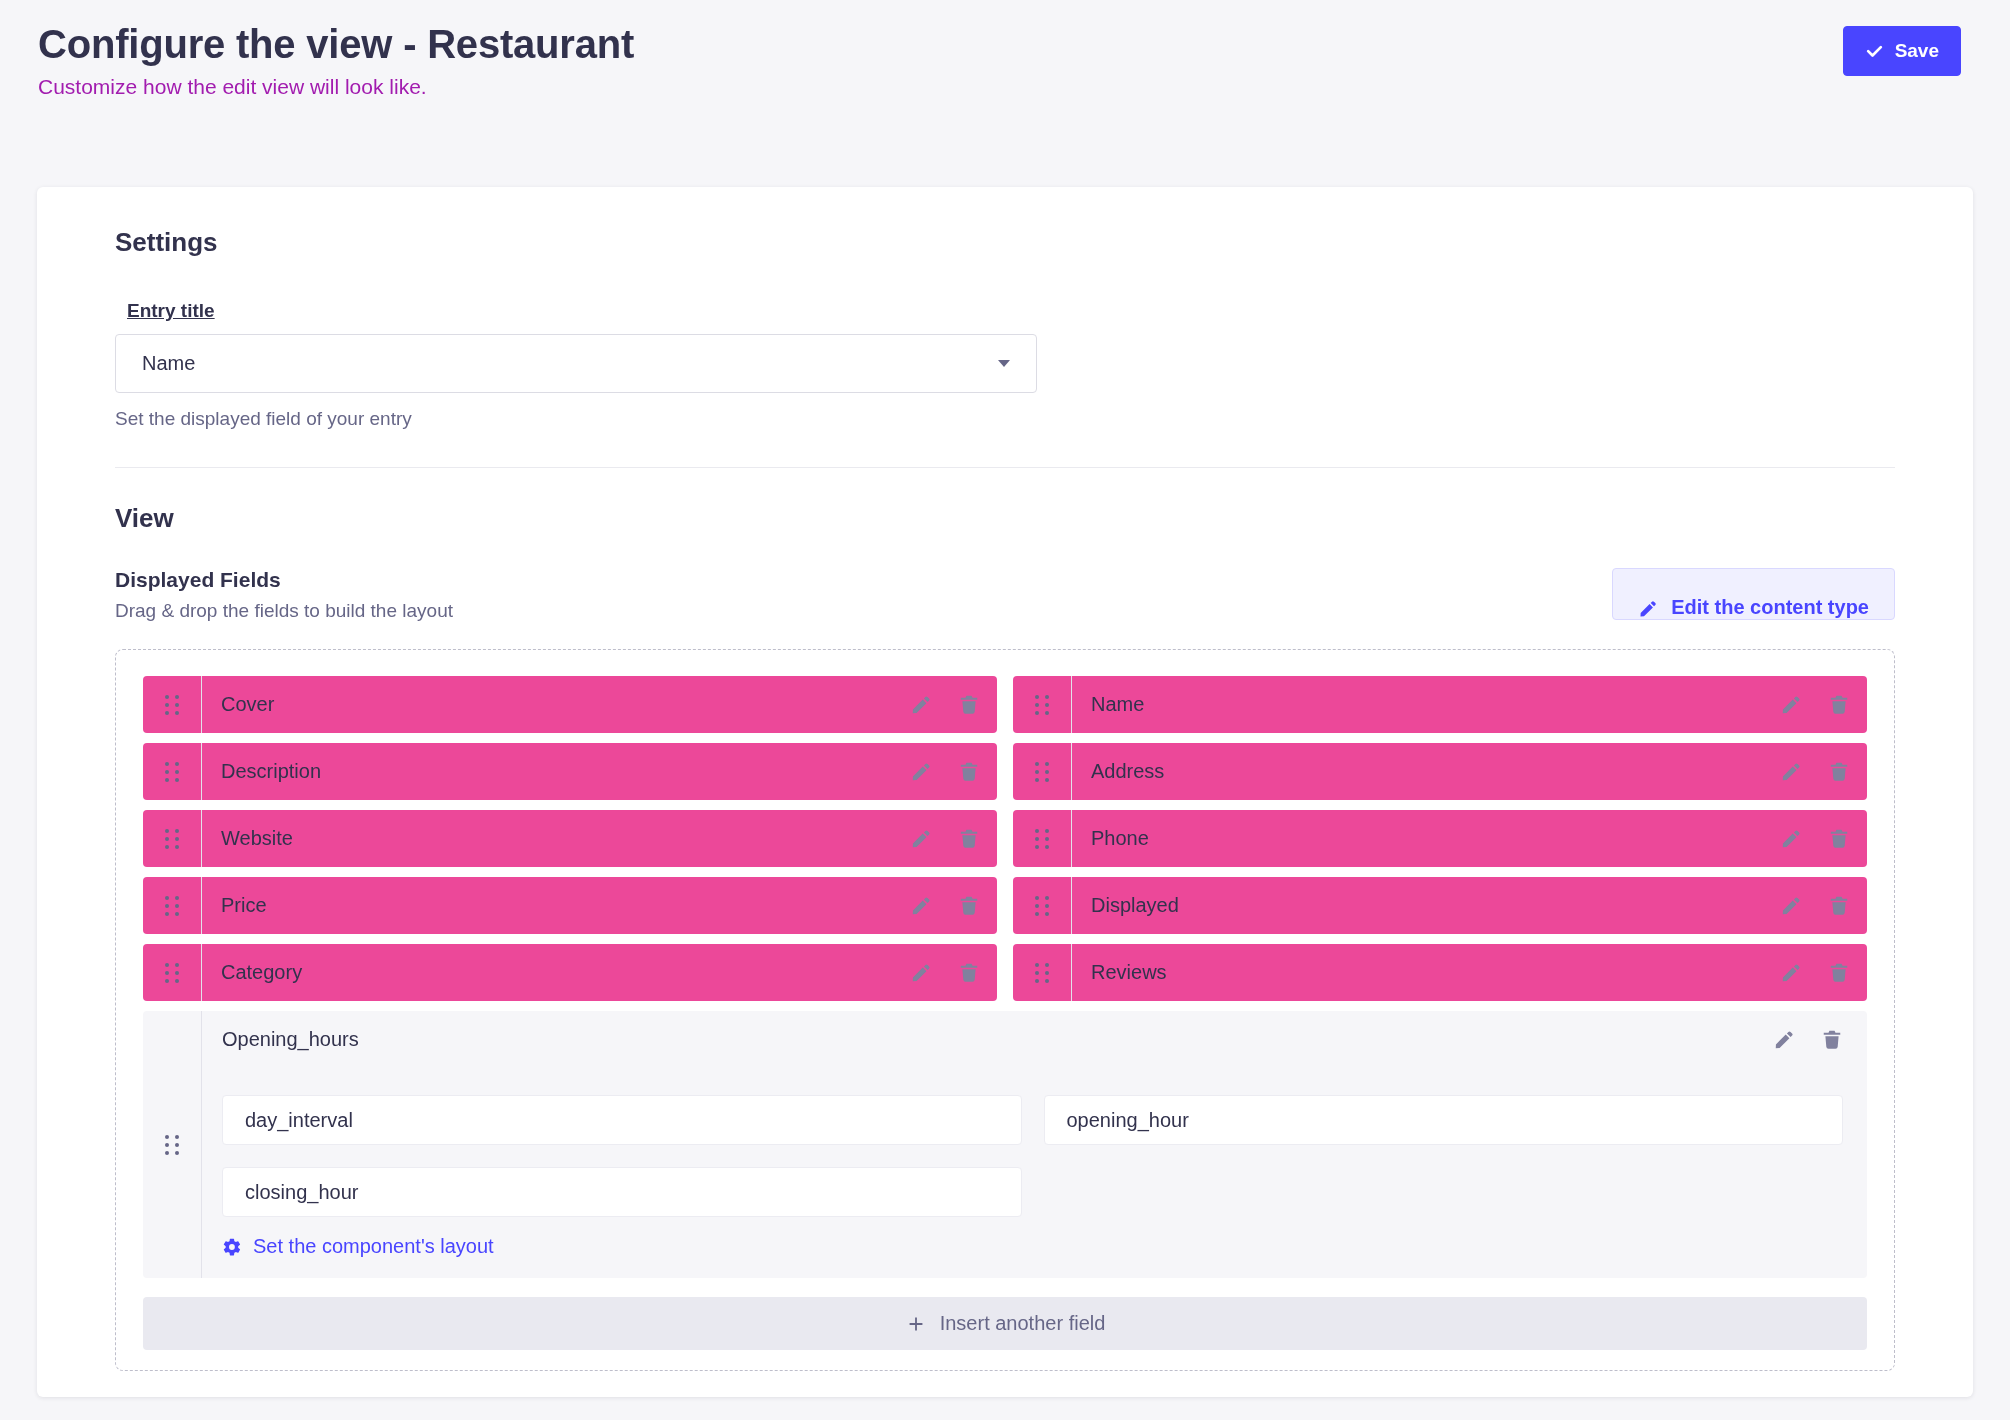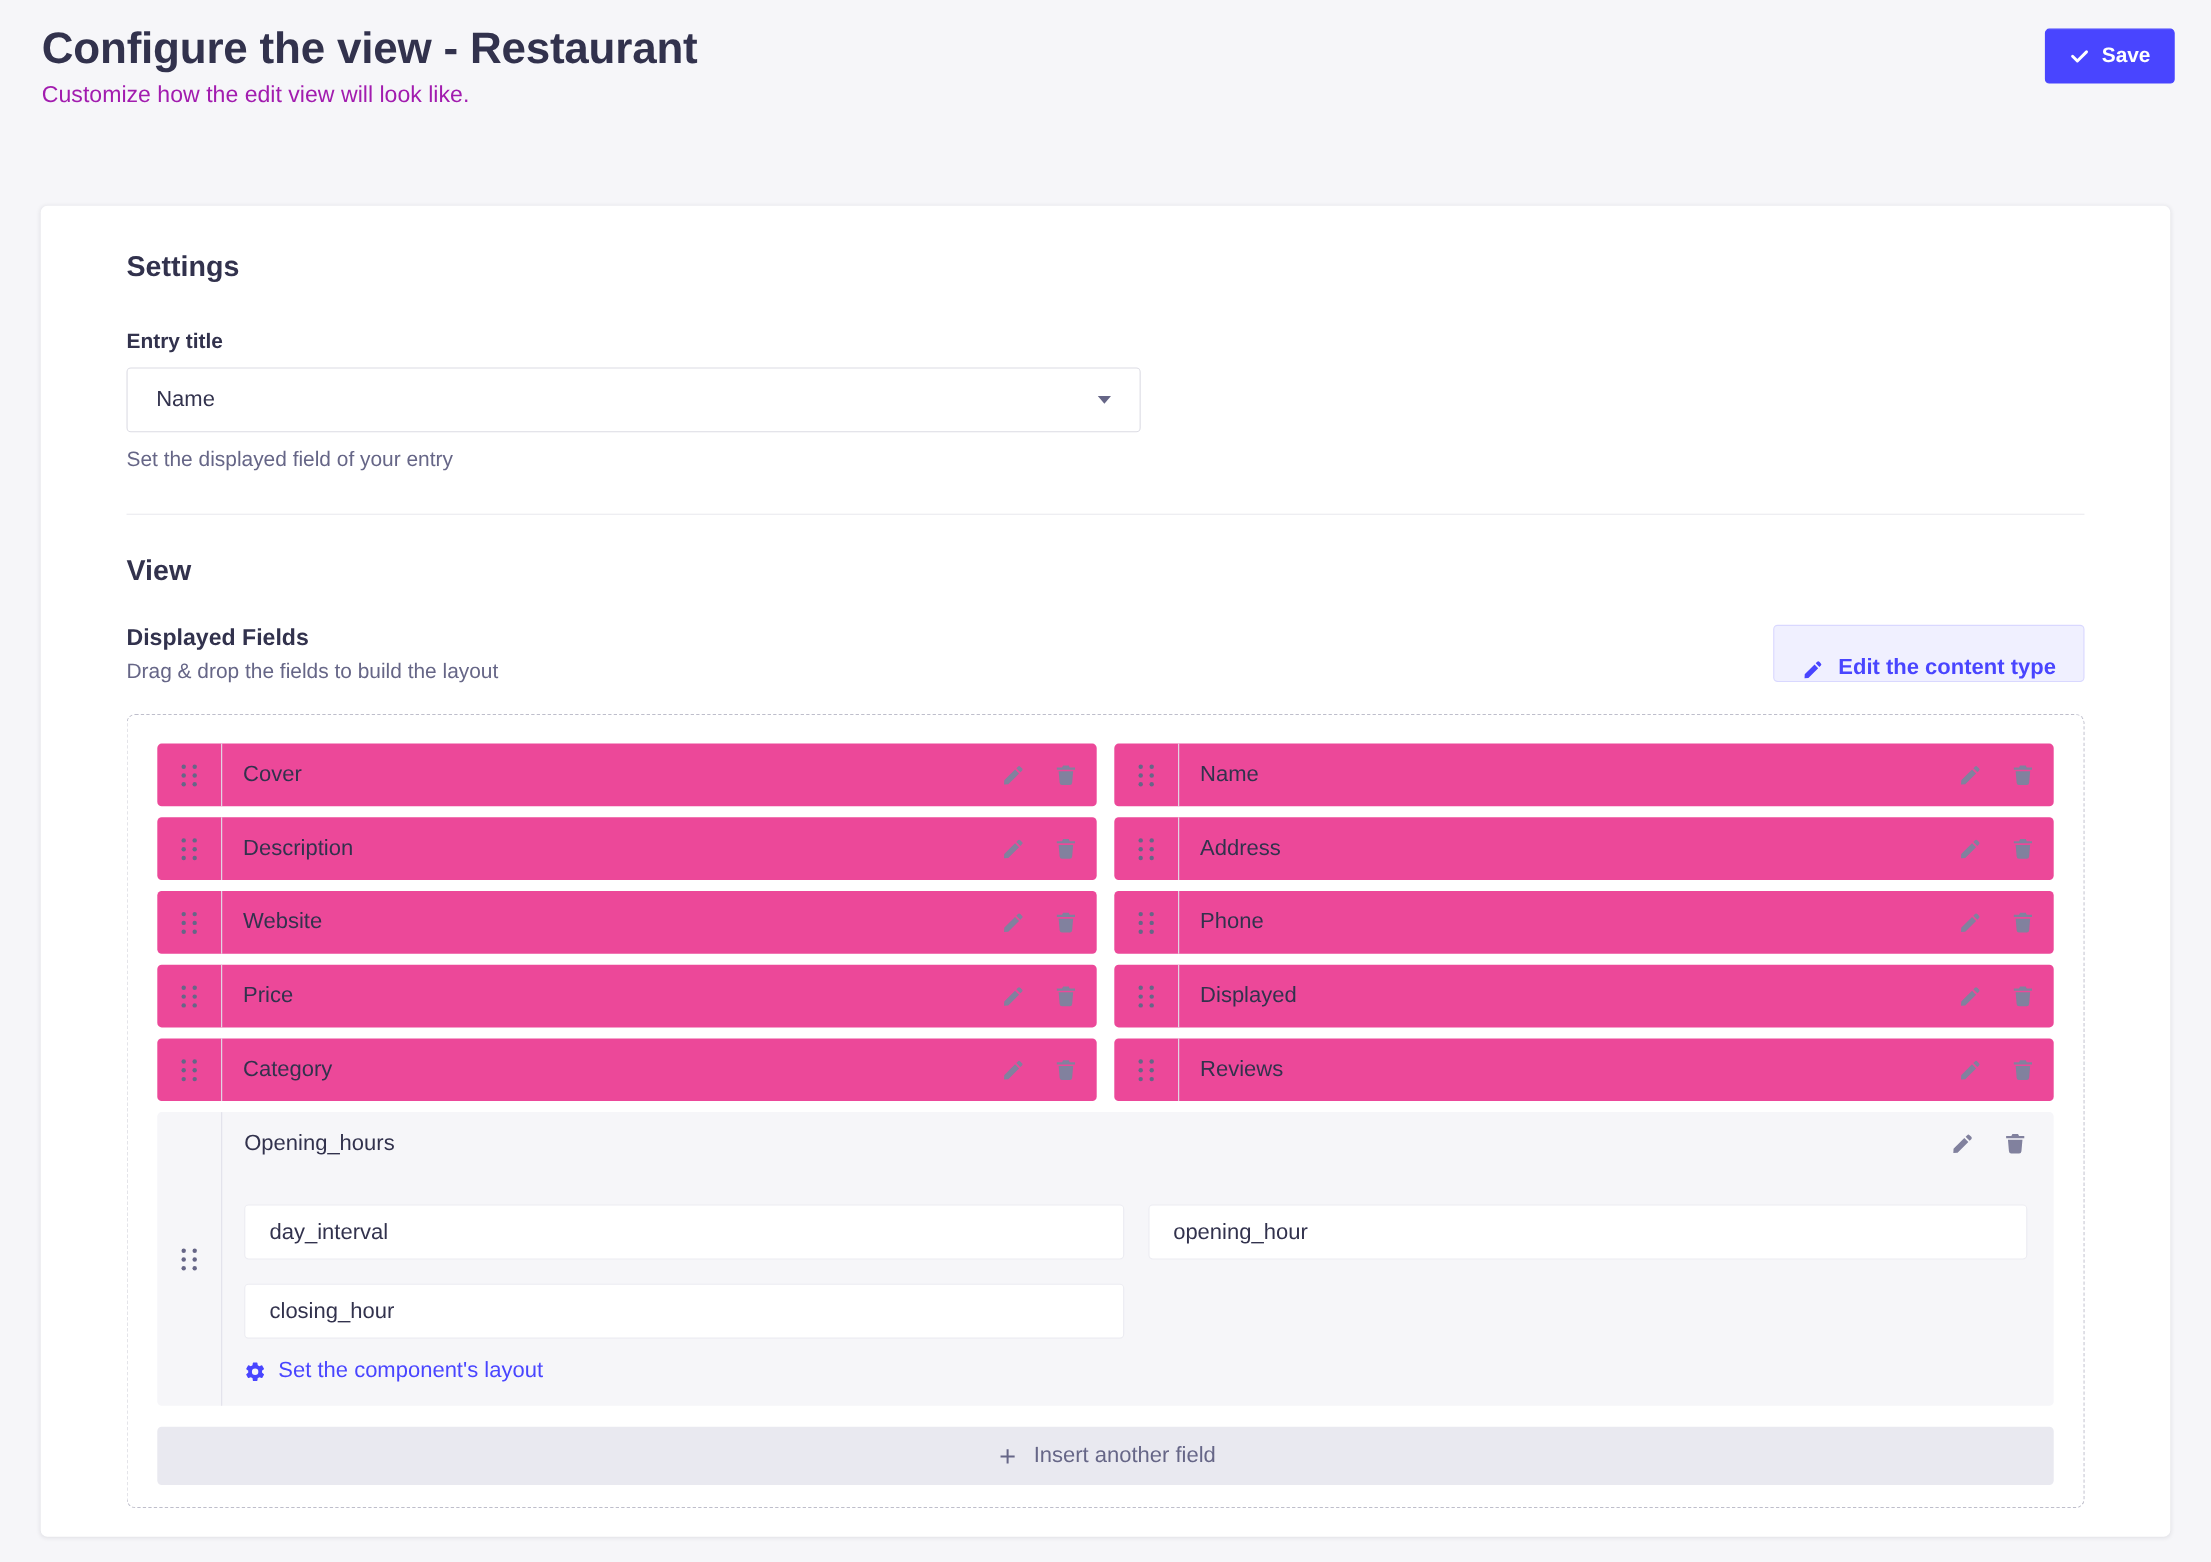--- a/index.html
+++ b/index.html
@@ -1,35 +1,35 @@
 <!DOCTYPE html>
 <html><head>
 <meta charset="utf-8">
 <style>
   * { margin:0; padding:0; box-sizing:border-box; }
   html,body { background:#f6f6f9; }
   body { font-family:"Liberation Sans", sans-serif; color:#32324d; }
   .page { width:2010px; height:1420px; background:#f6f6f9; overflow:hidden; }
 
   
-  .header { display:flex; justify-content:space-between; align-items:flex-start; padding:22px 33px 0 38px; }
+  .header { display:flex; justify-content:space-between; align-items:flex-start; padding:22px 49px 0 38px; }
   .page-title { font-size:40px; font-weight:700; color:#32324d; letter-spacing:-.2px; }
   .page-subtitle { font-size:21px; color:#a21caf; margin-top:8px; }
   .save-btn { display:flex; align-items:center; gap:11px; height:50px; padding:0 21px;
     background:#4945ff; color:#fff; border:1px solid #4945ff; border-radius:4px;
     font-size:19px; font-weight:700; cursor:pointer; margin-top:4px; }
 
   
   .panel { margin:88px 37px 0; background:#fff; border-radius:6px;
     box-shadow:0 1px 4px rgba(33,33,52,.1); padding:40px 78px 44px; height:1210px; }
 
   .section-heading { font-size:26px; font-weight:600; color:#32324d; }
 
   
-  .field-label { font-size:19px; font-weight:700; color:#32324d; margin:42px 0 12px; }
+  .field-label { font-size:19px; font-weight:700; color:#32324d; margin:42px 12px 12px;text-decoration:underline; }
   .select { width:922px; height:59px; background:#fff; border:1px solid #dcdce4; border-radius:4px;
     display:flex; align-items:center; justify-content:space-between; padding:0 26px; cursor:pointer; }
   .select-value { font-size:20px; color:#32324d; }
   .caret { width:0; height:0; border-left:6px solid transparent; border-right:6px solid transparent;
     border-top:7px solid #666687; }
   .hint { font-size:19px; color:#666687; margin-top:15px; }
   .divider { border:none; border-top:1px solid #eaeaef; margin:37px 0 35px; }
 
   
   .view-row { display:flex; justify-content:space-between; align-items:flex-start; margin-top:34px; }

